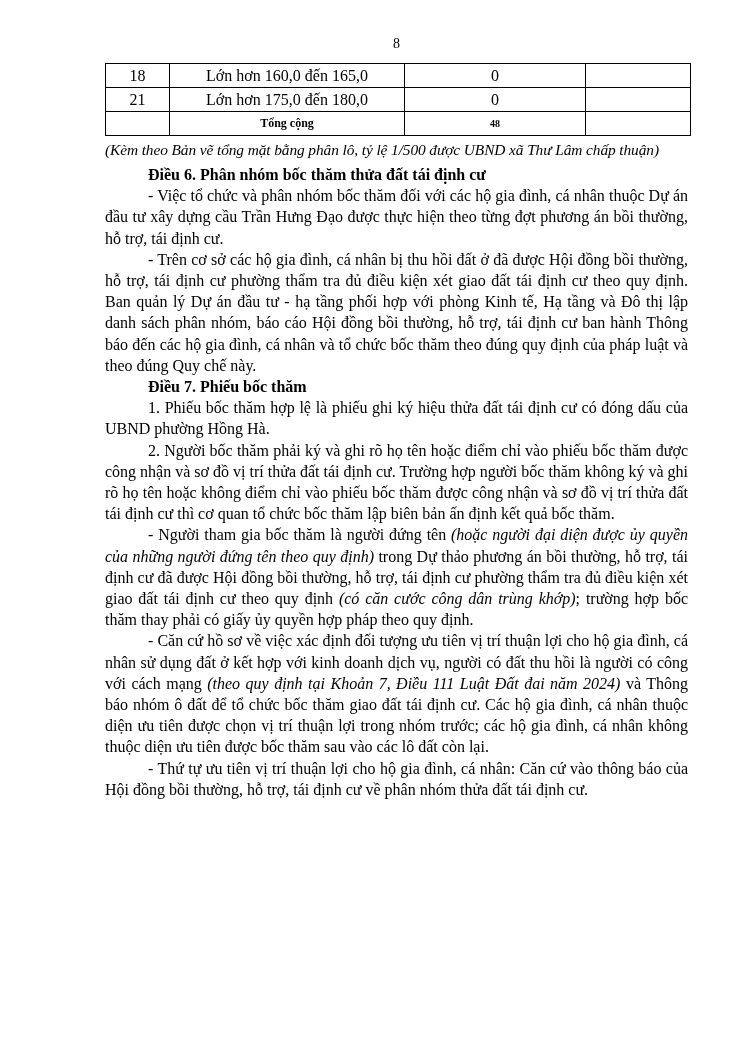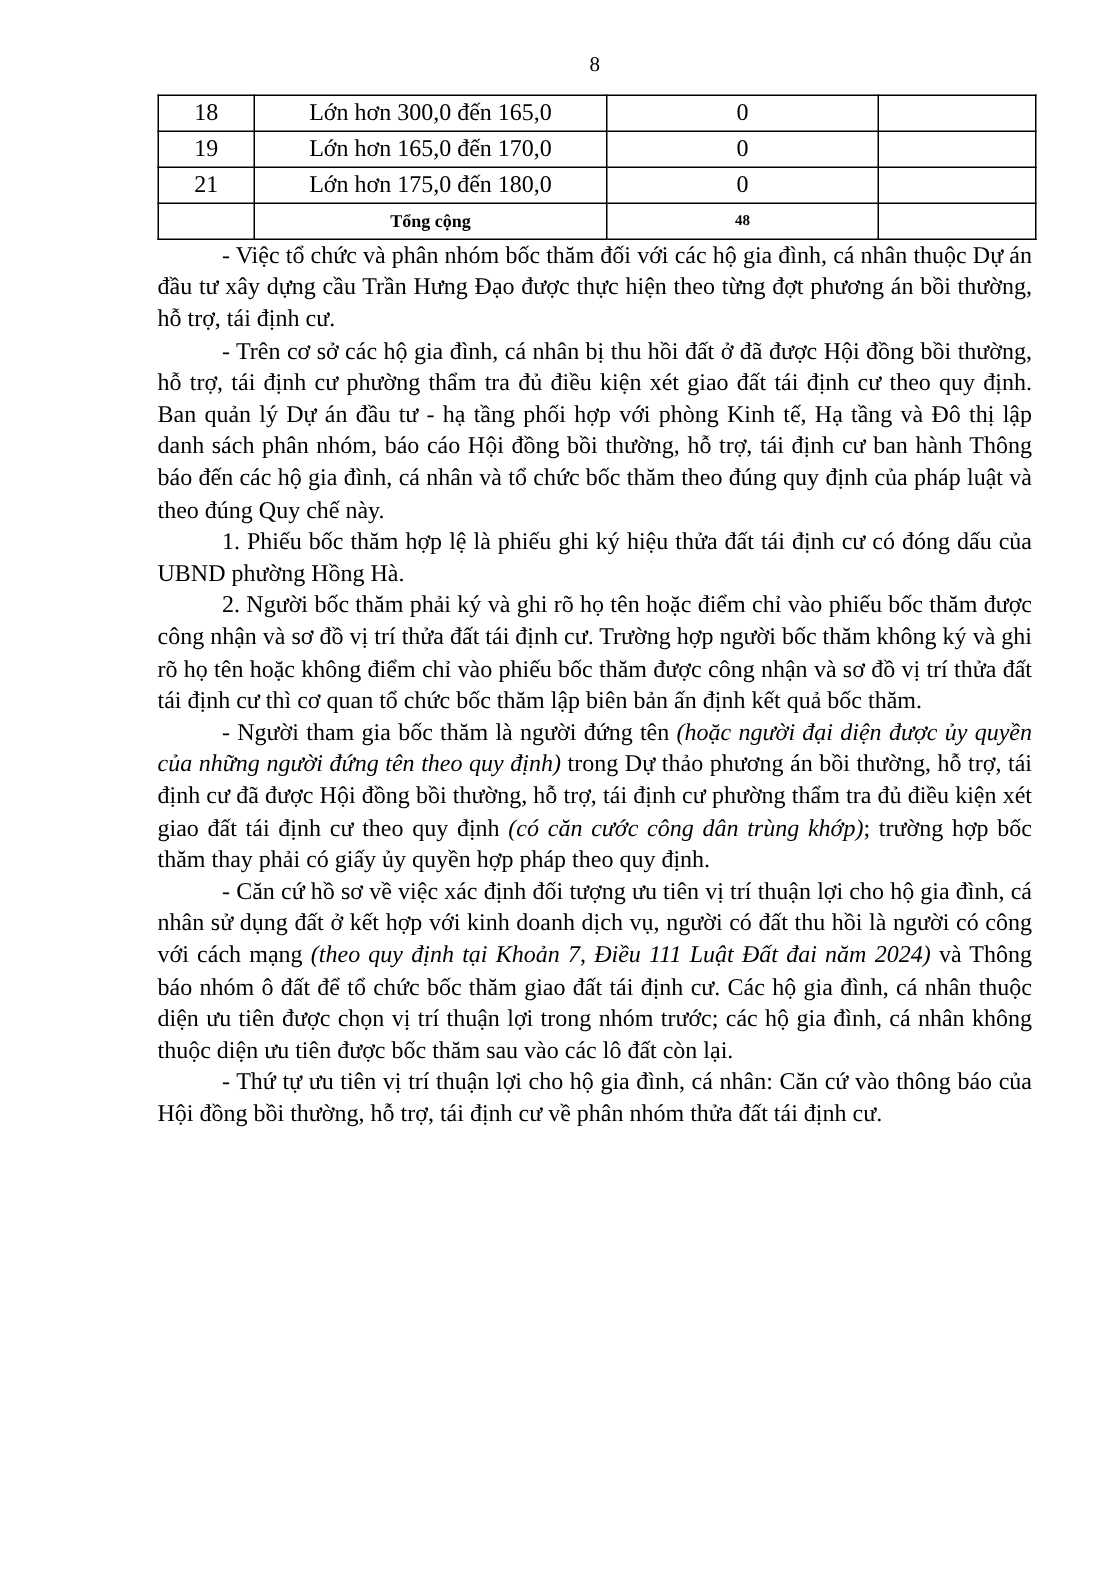--- a/index.html
+++ b/index.html
@@ -64,49 +64,46 @@
 <body>
 
 <div class="page">
 
   <div class="page-number">8</div>
 
   <table class="alloc-table">
     <tbody>
       <tr>
         <td class="c-no">18</td>
-        <td class="c-range">Lớn hơn 300,0 đến 165,0</td>
-        <td class="c-count">0</td>
-        <td class="c-note"></td>
-      </tr>
-      <tr>
-        <td class="c-no">19</td>
-        <td class="c-range">Lớn hơn 165,0 đến 170,0</td>
+        <td class="c-range">Lớn hơn 160,0 đến 165,0</td>
         <td class="c-count">0</td>
         <td class="c-note"></td>
       </tr>
       <tr>
         <td class="c-no">21</td>
         <td class="c-range">Lớn hơn 175,0 đến 180,0</td>
         <td class="c-count">0</td>
         <td class="c-note"></td>
       </tr>
       <tr class="total-row">
         <td class="c-no"></td>
         <td class="c-range">Tổng cộng</td>
         <td class="c-count">48</td>
         <td class="c-note"></td>
       </tr>
     </tbody>
   </table>
 
+  <div class="caption">(Kèm theo Bản vẽ tổng mặt bằng phân lô, tỷ lệ 1/500 được UBND xã Thư Lâm chấp thuận)</div>
 
   <div class="body-text">
+    <p class="h">Điều 6. Phân nhóm bốc thăm thửa đất tái định cư</p>
     <p>- Việc tổ chức và phân nhóm bốc thăm đối với các hộ gia đình, cá nhân thuộc Dự án đầu tư xây dựng cầu Trần Hưng Đạo được thực hiện theo từng đợt phương án bồi thường, hỗ trợ, tái định cư.</p>
     <p>- Trên cơ sở các hộ gia đình, cá nhân bị thu hồi đất ở đã được Hội đồng bồi thường, hỗ trợ, tái định cư phường thẩm tra đủ điều kiện xét giao đất tái định cư theo quy định. Ban quản lý Dự án đầu tư - hạ tầng phối hợp với phòng Kinh tế, Hạ tầng và Đô thị lập danh sách phân nhóm, báo cáo Hội đồng bồi thường, hỗ trợ, tái định cư ban hành Thông báo đến các hộ gia đình, cá nhân và tổ chức bốc thăm theo đúng quy định của pháp luật và theo đúng Quy chế này.</p>
+    <p class="h">Điều 7. Phiếu bốc thăm</p>
     <p>1. Phiếu bốc thăm hợp lệ là phiếu ghi ký hiệu thửa đất tái định cư có đóng dấu của UBND phường Hồng Hà.</p>
     <p>2. Người bốc thăm phải ký và ghi rõ họ tên hoặc điểm chỉ vào phiếu bốc thăm được công nhận và sơ đồ vị trí thửa đất tái định cư. Trường hợp người bốc thăm không ký và ghi rõ họ tên hoặc không điểm chỉ vào phiếu bốc thăm được công nhận và sơ đồ vị trí thửa đất tái định cư thì cơ quan tổ chức bốc thăm lập biên bản ấn định kết quả bốc thăm.</p>
     <p><span>- Người tham gia bốc thăm là người đứng tên </span><em>(hoặc người đại diện được ủy quyền của những người đứng tên theo quy định)</em><span> trong Dự thảo phương án bồi thường, hỗ trợ, tái định cư đã được Hội đồng bồi thường, hỗ trợ, tái định cư phường thẩm tra đủ điều kiện xét giao đất tái định cư theo quy định </span><em>(có căn cước công dân trùng khớp)</em><span>; trường hợp bốc thăm thay phải có giấy ủy quyền hợp pháp theo quy định.</span></p>
     <p><span>- Căn cứ hồ sơ về việc xác định đối tượng ưu tiên vị trí thuận lợi cho hộ gia đình, cá nhân sử dụng đất ở kết hợp với kinh doanh dịch vụ, người có đất thu hồi là người có công với cách mạng </span><em>(theo quy định tại Khoản 7, Điều 111 Luật Đất đai năm 2024)</em><span> và Thông báo nhóm ô đất để tổ chức bốc thăm giao đất tái định cư. Các hộ gia đình, cá nhân thuộc diện ưu tiên được chọn vị trí thuận lợi trong nhóm trước; các hộ gia đình, cá nhân không thuộc diện ưu tiên được bốc thăm sau vào các lô đất còn lại.</span></p>
     <p>- Thứ tự ưu tiên vị trí thuận lợi cho hộ gia đình, cá nhân: Căn cứ vào thông báo của Hội đồng bồi thường, hỗ trợ, tái định cư về phân nhóm thửa đất tái định cư.</p>
   </div>
 
 </div>
 
 </body></html>

